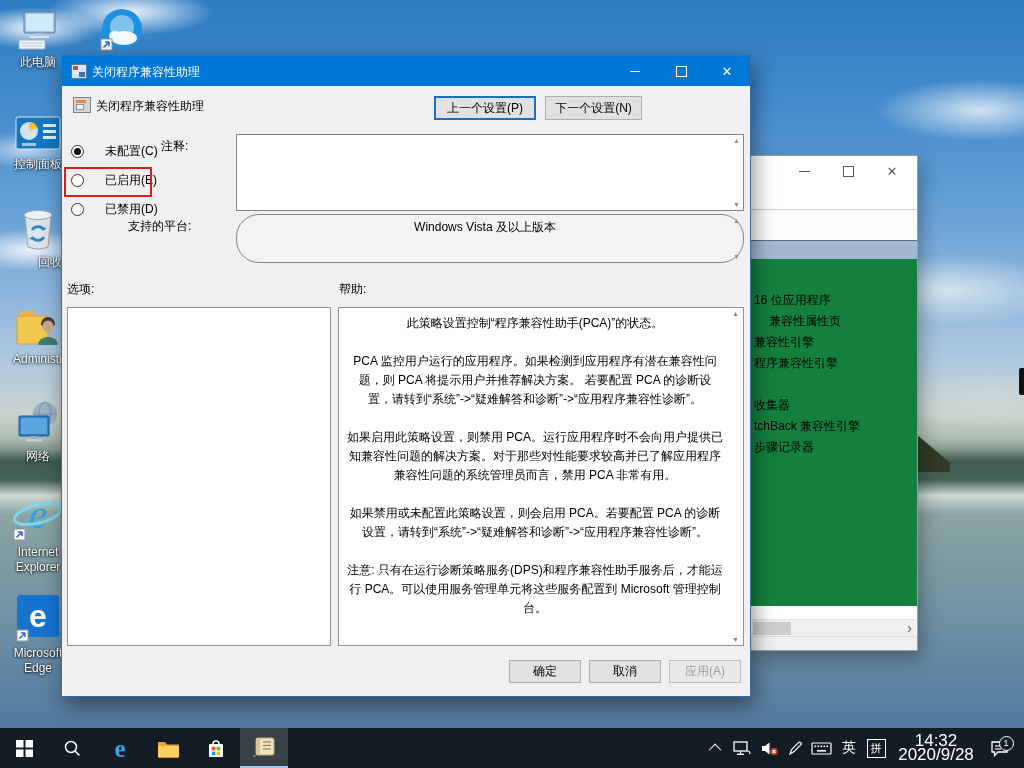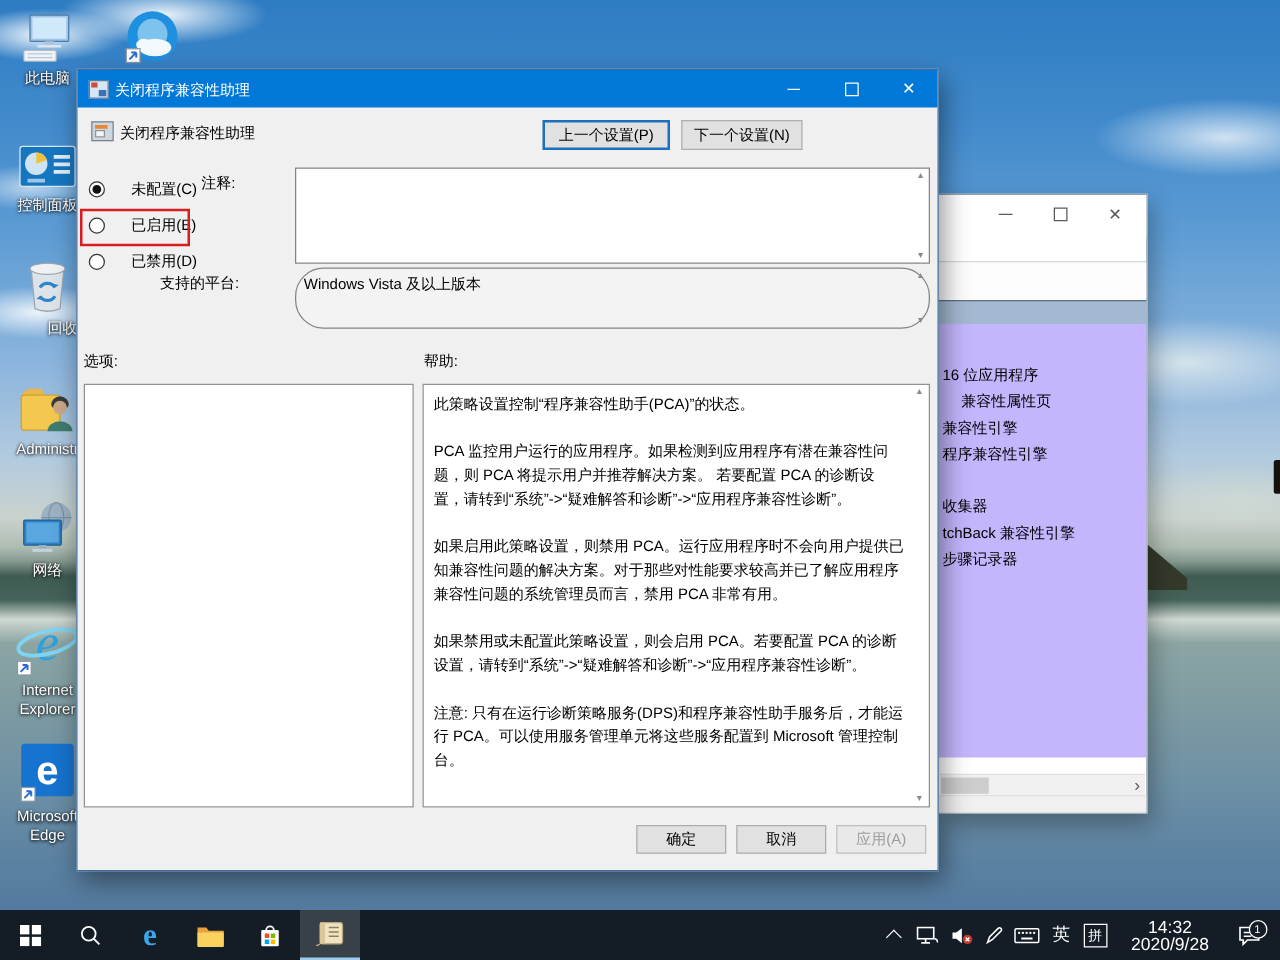--- a/index.html
+++ b/index.html
@@ -32,32 +32,32 @@
   .bgw{position:absolute;left:750px;top:155px;width:166px;height:494px;background:#fff;
     border:1px solid #93a0ac;box-shadow:4px 8px 18px rgba(0,0,0,.3);}
   .bgw-titlebar{position:absolute;left:0;top:0;right:0;height:34px;background:#fff;}
   .bgw-ctl{position:absolute;top:0;width:38px;height:30px;display:flex;align-items:center;justify-content:center;color:#5a5a5a;}
   .bgw-minbar{width:11px;height:1px;background:#5a5a5a;}
   .bgw-maxbox{width:9px;height:9px;border:1px solid #5a5a5a;}
   .bgw-close{font-size:13px;line-height:13px;}
   .bgw-menustrip{position:absolute;left:0;top:53px;right:0;height:1px;background:#c9ced3;}
   .bgw-toolbar{position:absolute;left:0;top:54px;right:0;height:29px;background:#fdfdfd;}
   .bgw-header{position:absolute;left:0;top:84px;right:0;height:19px;background:#a3b9d1;border-top:1px solid #5f6e7e;}
-  .bgw-list{position:absolute;left:0;top:103px;right:0;bottom:44px;background:#c4b5fd;overflow:hidden;}
+  .bgw-list{position:absolute;left:0;top:103px;right:0;bottom:44px;background:#15803d;overflow:hidden;}
   .bgw-row{position:absolute;left:0;right:6px;height:21px;line-height:21px;padding-left:3px;color:#000;
     font-size:12px;white-space:nowrap;overflow:hidden;}
   .bgw-row.sel{background:#ececec;}
   .bgw-hscroll{position:absolute;left:1px;right:1px;bottom:13px;height:17px;background:#f0f0f0;border-top:1px solid #e2e2e2;}
   .bgw-hthumb{position:absolute;left:1px;top:2px;width:38px;height:13px;background:#cdcdcd;}
   .bgw-harrow{position:absolute;right:4px;top:0;height:17px;line-height:16px;color:#555;font-size:14px;}
   .bgw-status{position:absolute;left:0;right:0;bottom:0;height:13px;background:#f0f0f0;border-top:1px solid #e0e0e0;}
 
   
   .dlg{position:absolute;left:61px;top:55px;width:690px;height:642px;background:#f0f0f0;
-    border:1px solid #3c6d9e;box-shadow:3px 8px 20px rgba(0,0,0,.45);box-sizing:border-box;}
+    border:1px solid #3c6d9e;box-shadow:3px 8px 20px rgba(0,0,0,.45);box-sizing:border-box;text-align:center;}
   .dlg-titlebar{position:absolute;left:0;top:0;right:0;height:30px;background:#0078d7;color:#fff;}
   .dlg-title{position:absolute;left:30px;top:8px;font-size:12px;}
   .dlg-appicon{position:absolute;left:9px;top:8px;width:14px;height:13px;background:#d6e6f5;border:1px solid #5a7ba0;}
   .dlg-appicon::before{content:"";position:absolute;left:1px;top:1px;width:5px;height:4px;background:#d04a3a;}
   .dlg-appicon::after{content:"";position:absolute;right:1px;bottom:1px;width:6px;height:5px;background:#3a72b8;}
   .dlg-ctl{position:absolute;top:0;width:46px;height:30px;display:flex;align-items:center;justify-content:center;color:#fff;}
   .dlg-minbar{width:10px;height:1px;background:#fff;}
   .dlg-maxbox{width:9px;height:9px;border:1px solid #fff;}
   .dlg-close{font-size:13px;}
 
@@ -92,21 +92,21 @@
 
   
   .taskbar{position:absolute;left:0;top:728px;width:1024px;height:40px;background:#141d26;}
   .tb-slot{position:absolute;top:0;width:48px;height:40px;display:flex;align-items:center;justify-content:center;box-sizing:border-box;}
   .tb-slot.active{background:rgba(255,255,255,.16);border-bottom:2px solid #9ccdf0;}
   .edge-e{font-size:25px;font-weight:bold;color:#38a6e8;line-height:25px;font-family:"Liberation Serif",serif;}
   .tray-item{position:absolute;top:0;height:40px;display:flex;align-items:center;justify-content:center;color:#fff;}
   .chev-up{width:8px;height:8px;border-left:1.5px solid #fff;border-top:1.5px solid #fff;transform:rotate(45deg) translateY(2px);}
   .ime-en{font-size:14px;}
   .ime-pin{width:17px;height:17px;border:1px solid #fff;font-size:11px;display:flex;align-items:center;justify-content:center;}
-  .clock{flex-direction:column;font-size:14px;line-height:14px;text-align:center;}
+  .clock{flex-direction:column;font-size:17px;line-height:14px;text-align:center;}
   .badge{position:absolute;right:-5px;bottom:6px;width:13px;height:13px;border-radius:50%;background:#141d26;
     border:1px solid #fff;color:#fff;font-size:9px;display:flex;align-items:center;justify-content:center;}
 </style>
 </head>
 <body>
 
 <div class="stage">
   <div class="wallpaper"></div>
   <div class="headland"></div>
 

